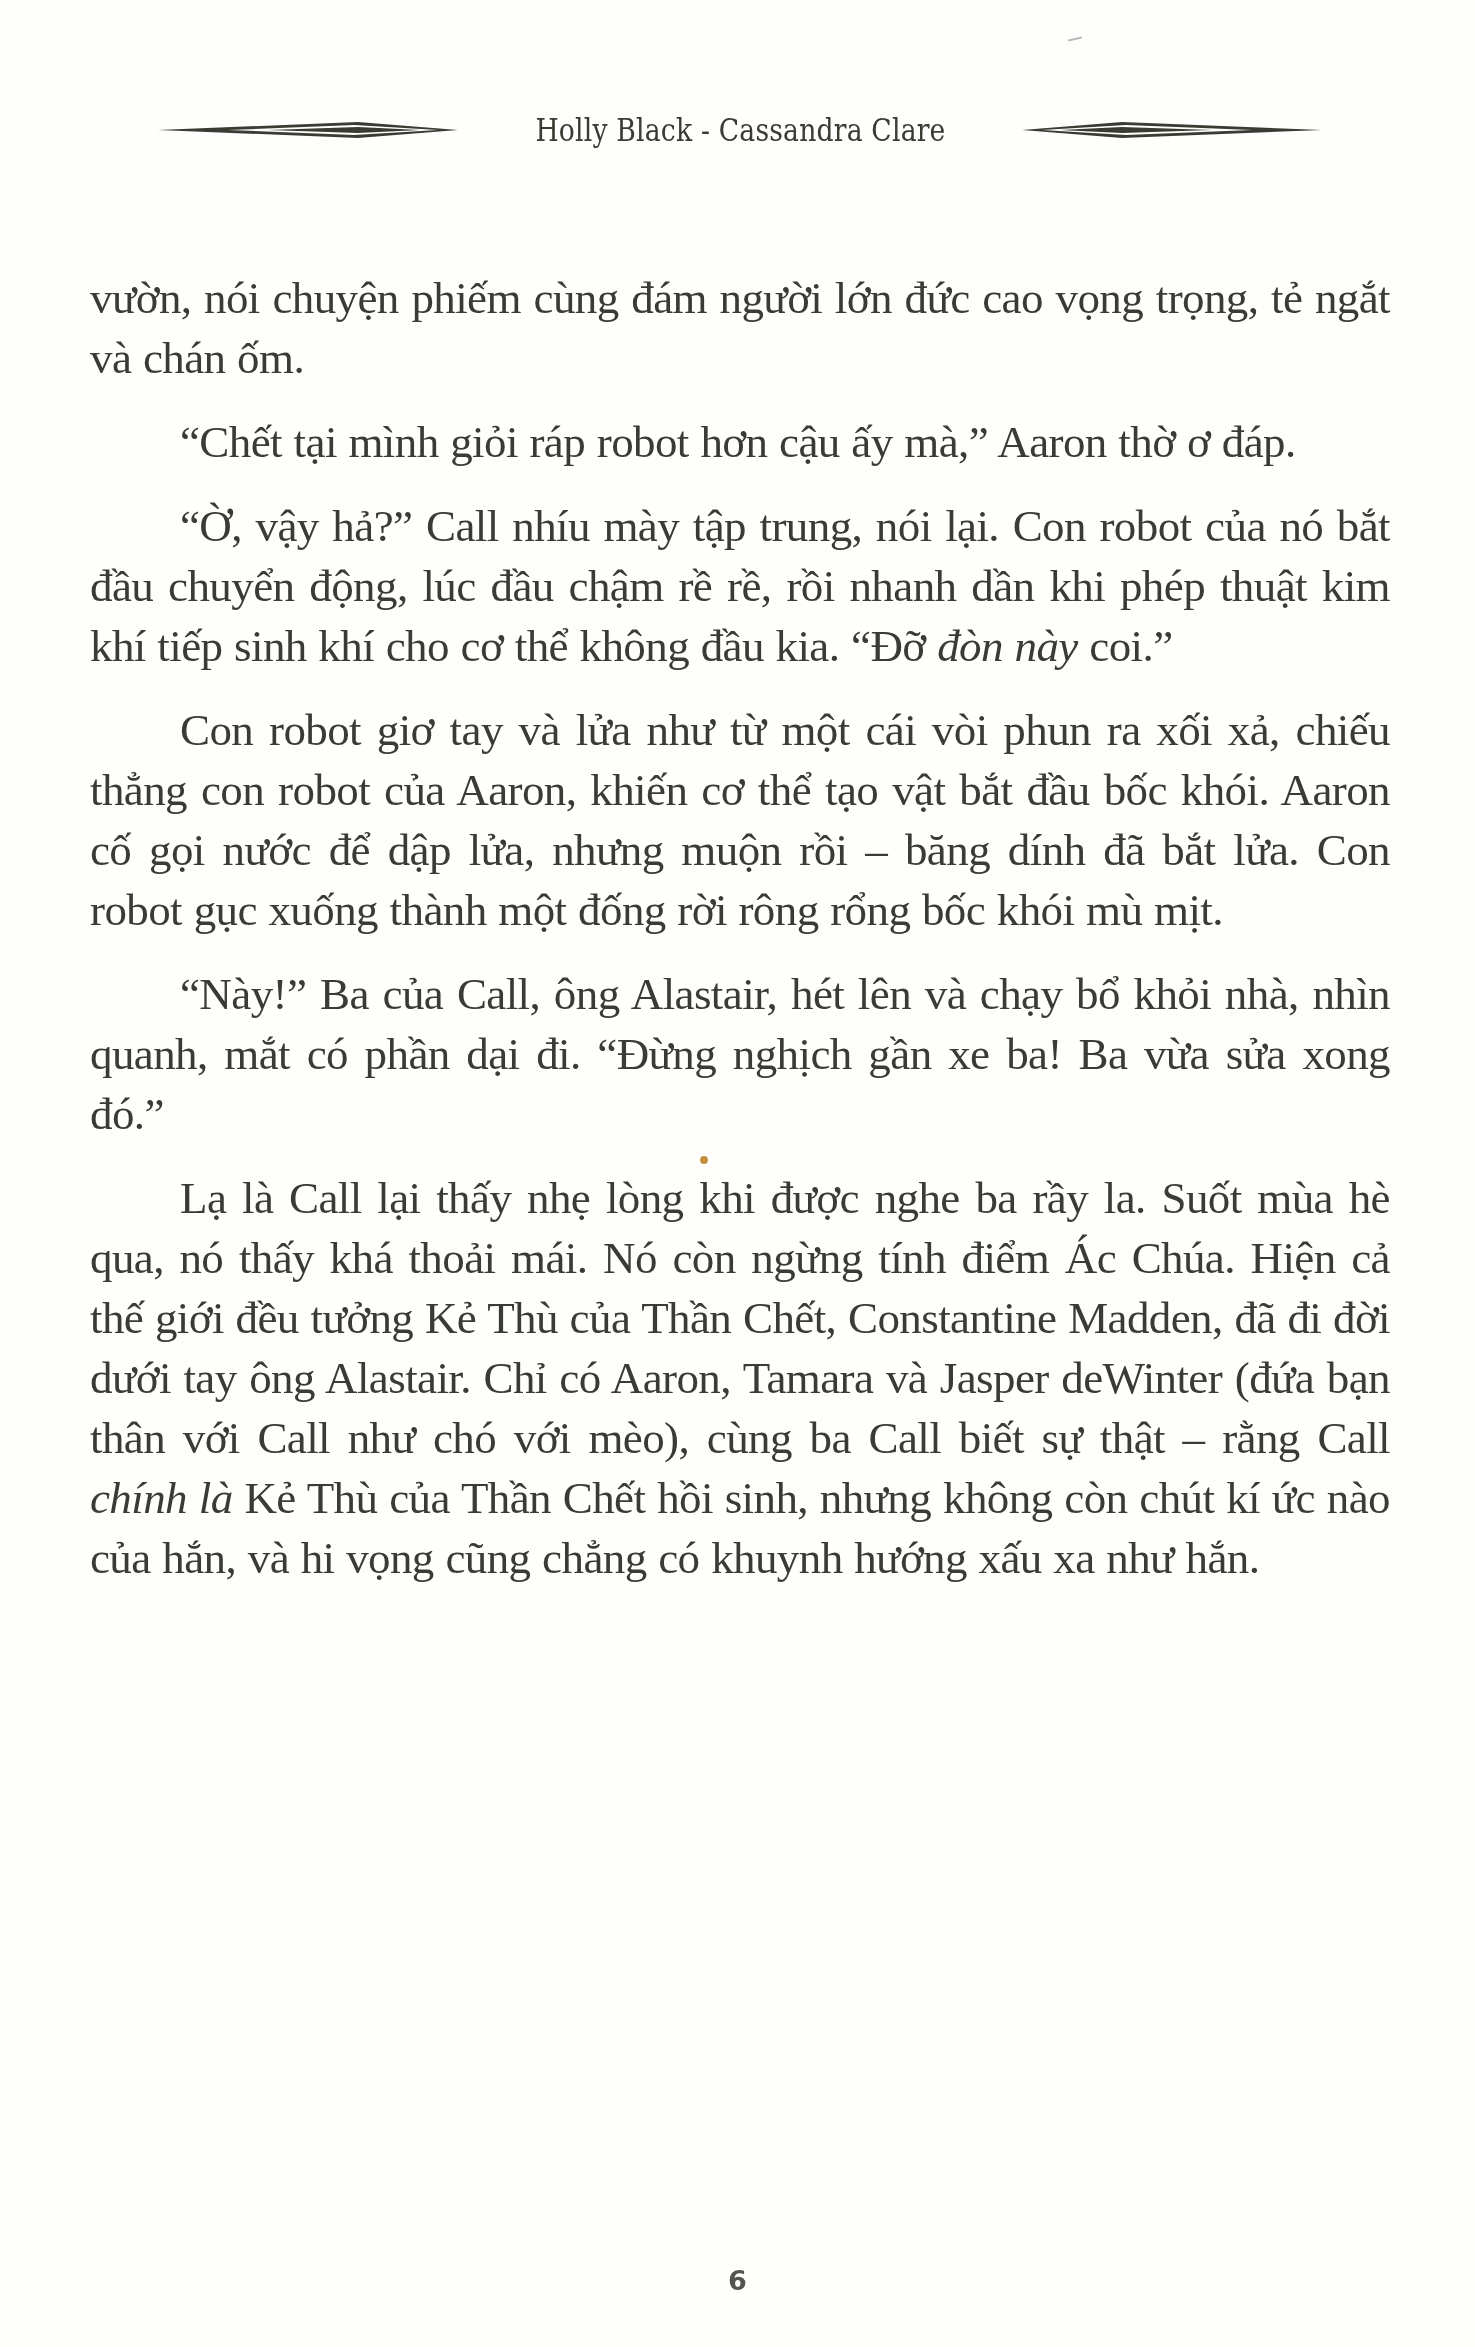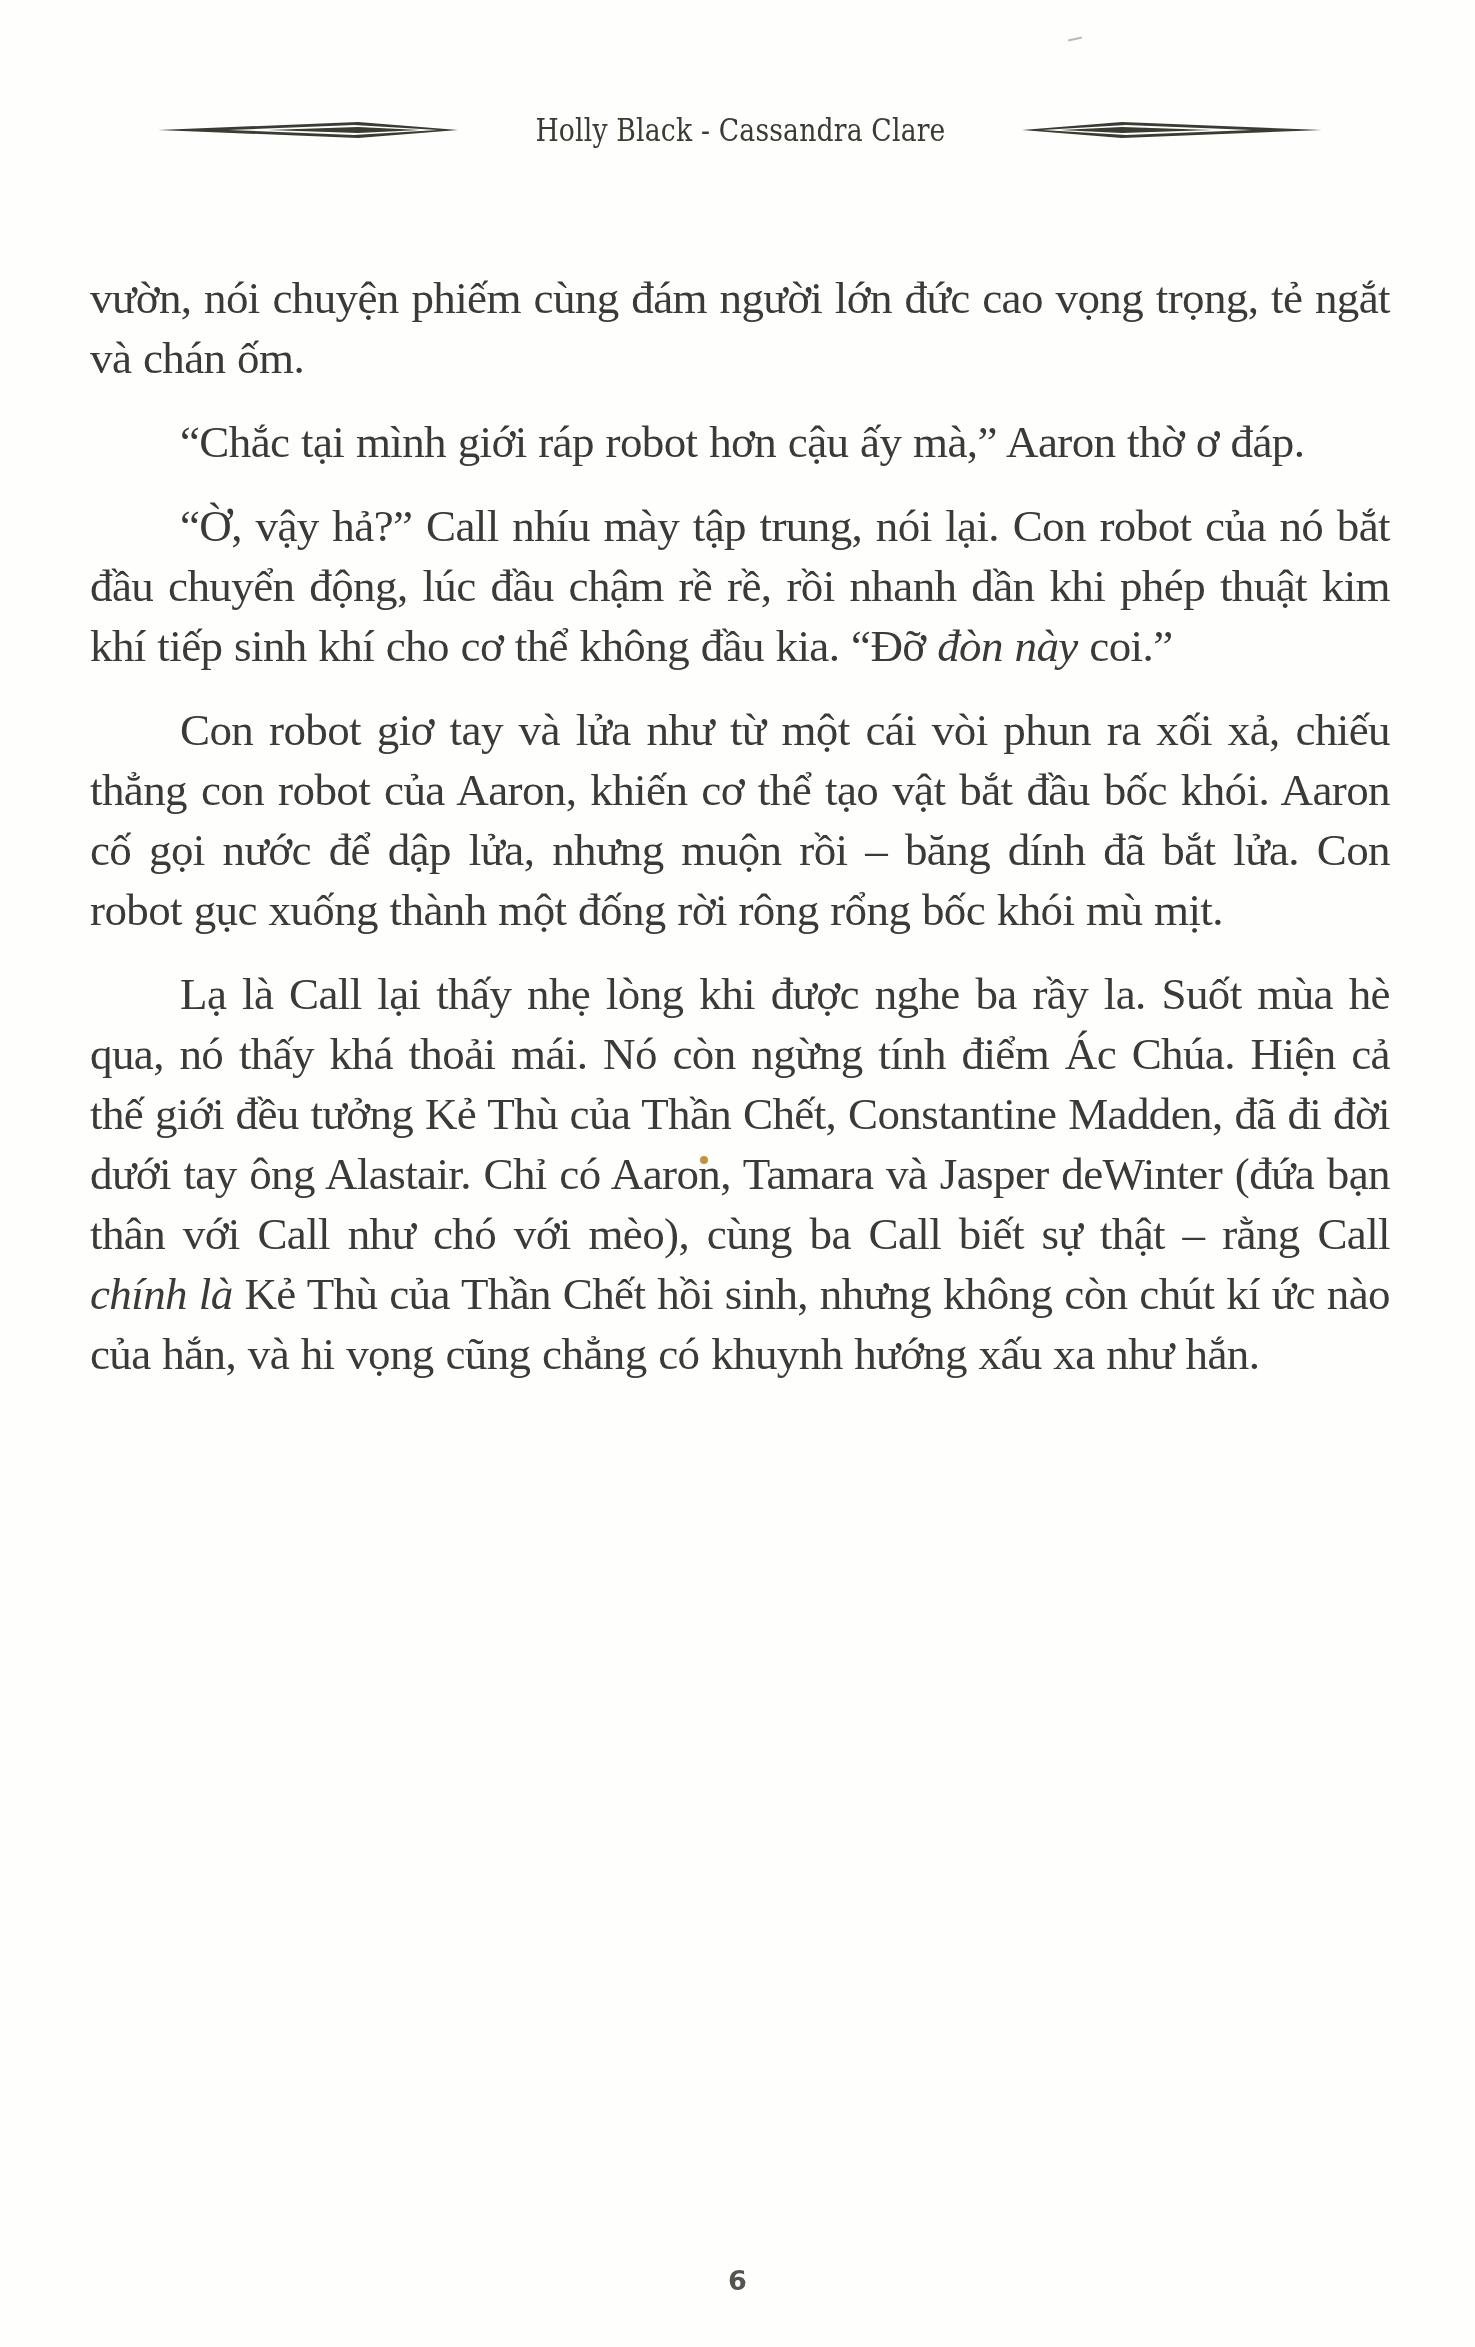--- a/index.html
+++ b/index.html
@@ -122,22 +122,23 @@
       <svg viewBox="0 0 310 30" preserveAspectRatio="none">
         <polygon points="310,15 110,7 10,15 110,23" fill="#3b3b33"></polygon>
         <polygon points="240,15 114,10 30,15 114,20" fill="#fefefd"></polygon>
         <polygon points="200,15 110,12 48,15 110,18" fill="#3b3b33"></polygon>
       </svg>
     </div>
   </header>
 
   <main class="body-text">
     <p class="continued"><span>vườn, nói chuyện phiếm cùng đám người lớn đức cao vọng trọng, tẻ ngắt và chán ốm.</span></p>
-    <p><span>“Chắc tại mình giới ráp robot hơn cậu ấy mà,” Aaron thờ ơ đáp.</span></p>
+    <p><span>“Chết tại mình giỏi ráp robot hơn cậu ấy mà,” Aaron thờ ơ đáp.</span></p>
     <p><span>“Ờ, vậy hả?” Call nhíu mày tập trung, nói lại. Con robot của nó bắt đầu chuyển động, lúc đầu chậm rề rề, rồi nhanh dần khi phép thuật kim khí tiếp sinh khí cho cơ thể không đầu kia. “Đỡ </span><em>đòn này</em><span> coi.”</span></p>
     <p><span>Con robot giơ tay và lửa như từ một cái vòi phun ra xối xả, chiếu thẳng con robot của Aaron, khiến cơ thể tạo vật bắt đầu bốc khói. Aaron cố gọi nước để dập lửa, nhưng muộn rồi – băng dính đã bắt lửa. Con robot gục xuống thành một đống rời rông rổng bốc khói mù mịt.</span></p>
+    <p><span>“Này!” Ba của Call, ông Alastair, hét lên và chạy bổ khỏi nhà, nhìn quanh, mắt có phần dại đi. “Đừng nghịch gần xe ba! Ba vừa sửa xong đó.”</span></p>
     <p><span>Lạ là Call lại thấy nhẹ lòng khi được nghe ba rầy la. Suốt mùa hè qua, nó thấy khá thoải mái. Nó còn ngừng tính điểm Ác Chúa. Hiện cả thế giới đều tưởng Kẻ Thù của Thần Chết, Constantine Madden, đã đi đời dưới tay ông Alastair. Chỉ có Aaron, Tamara và Jasper deWinter (đứa bạn thân với Call như chó với mèo), cùng ba Call biết sự thật – rằng Call </span><em>chính là</em><span> Kẻ Thù của Thần Chết hồi sinh, nhưng không còn chút kí ức nào của hắn, và hi vọng cũng chẳng có khuynh hướng xấu xa như hắn.</span></p>
   </main>
 
   <div class="speck"></div>
 
   <footer class="page-number">6</footer>
 </div>
 
 </body></html>

